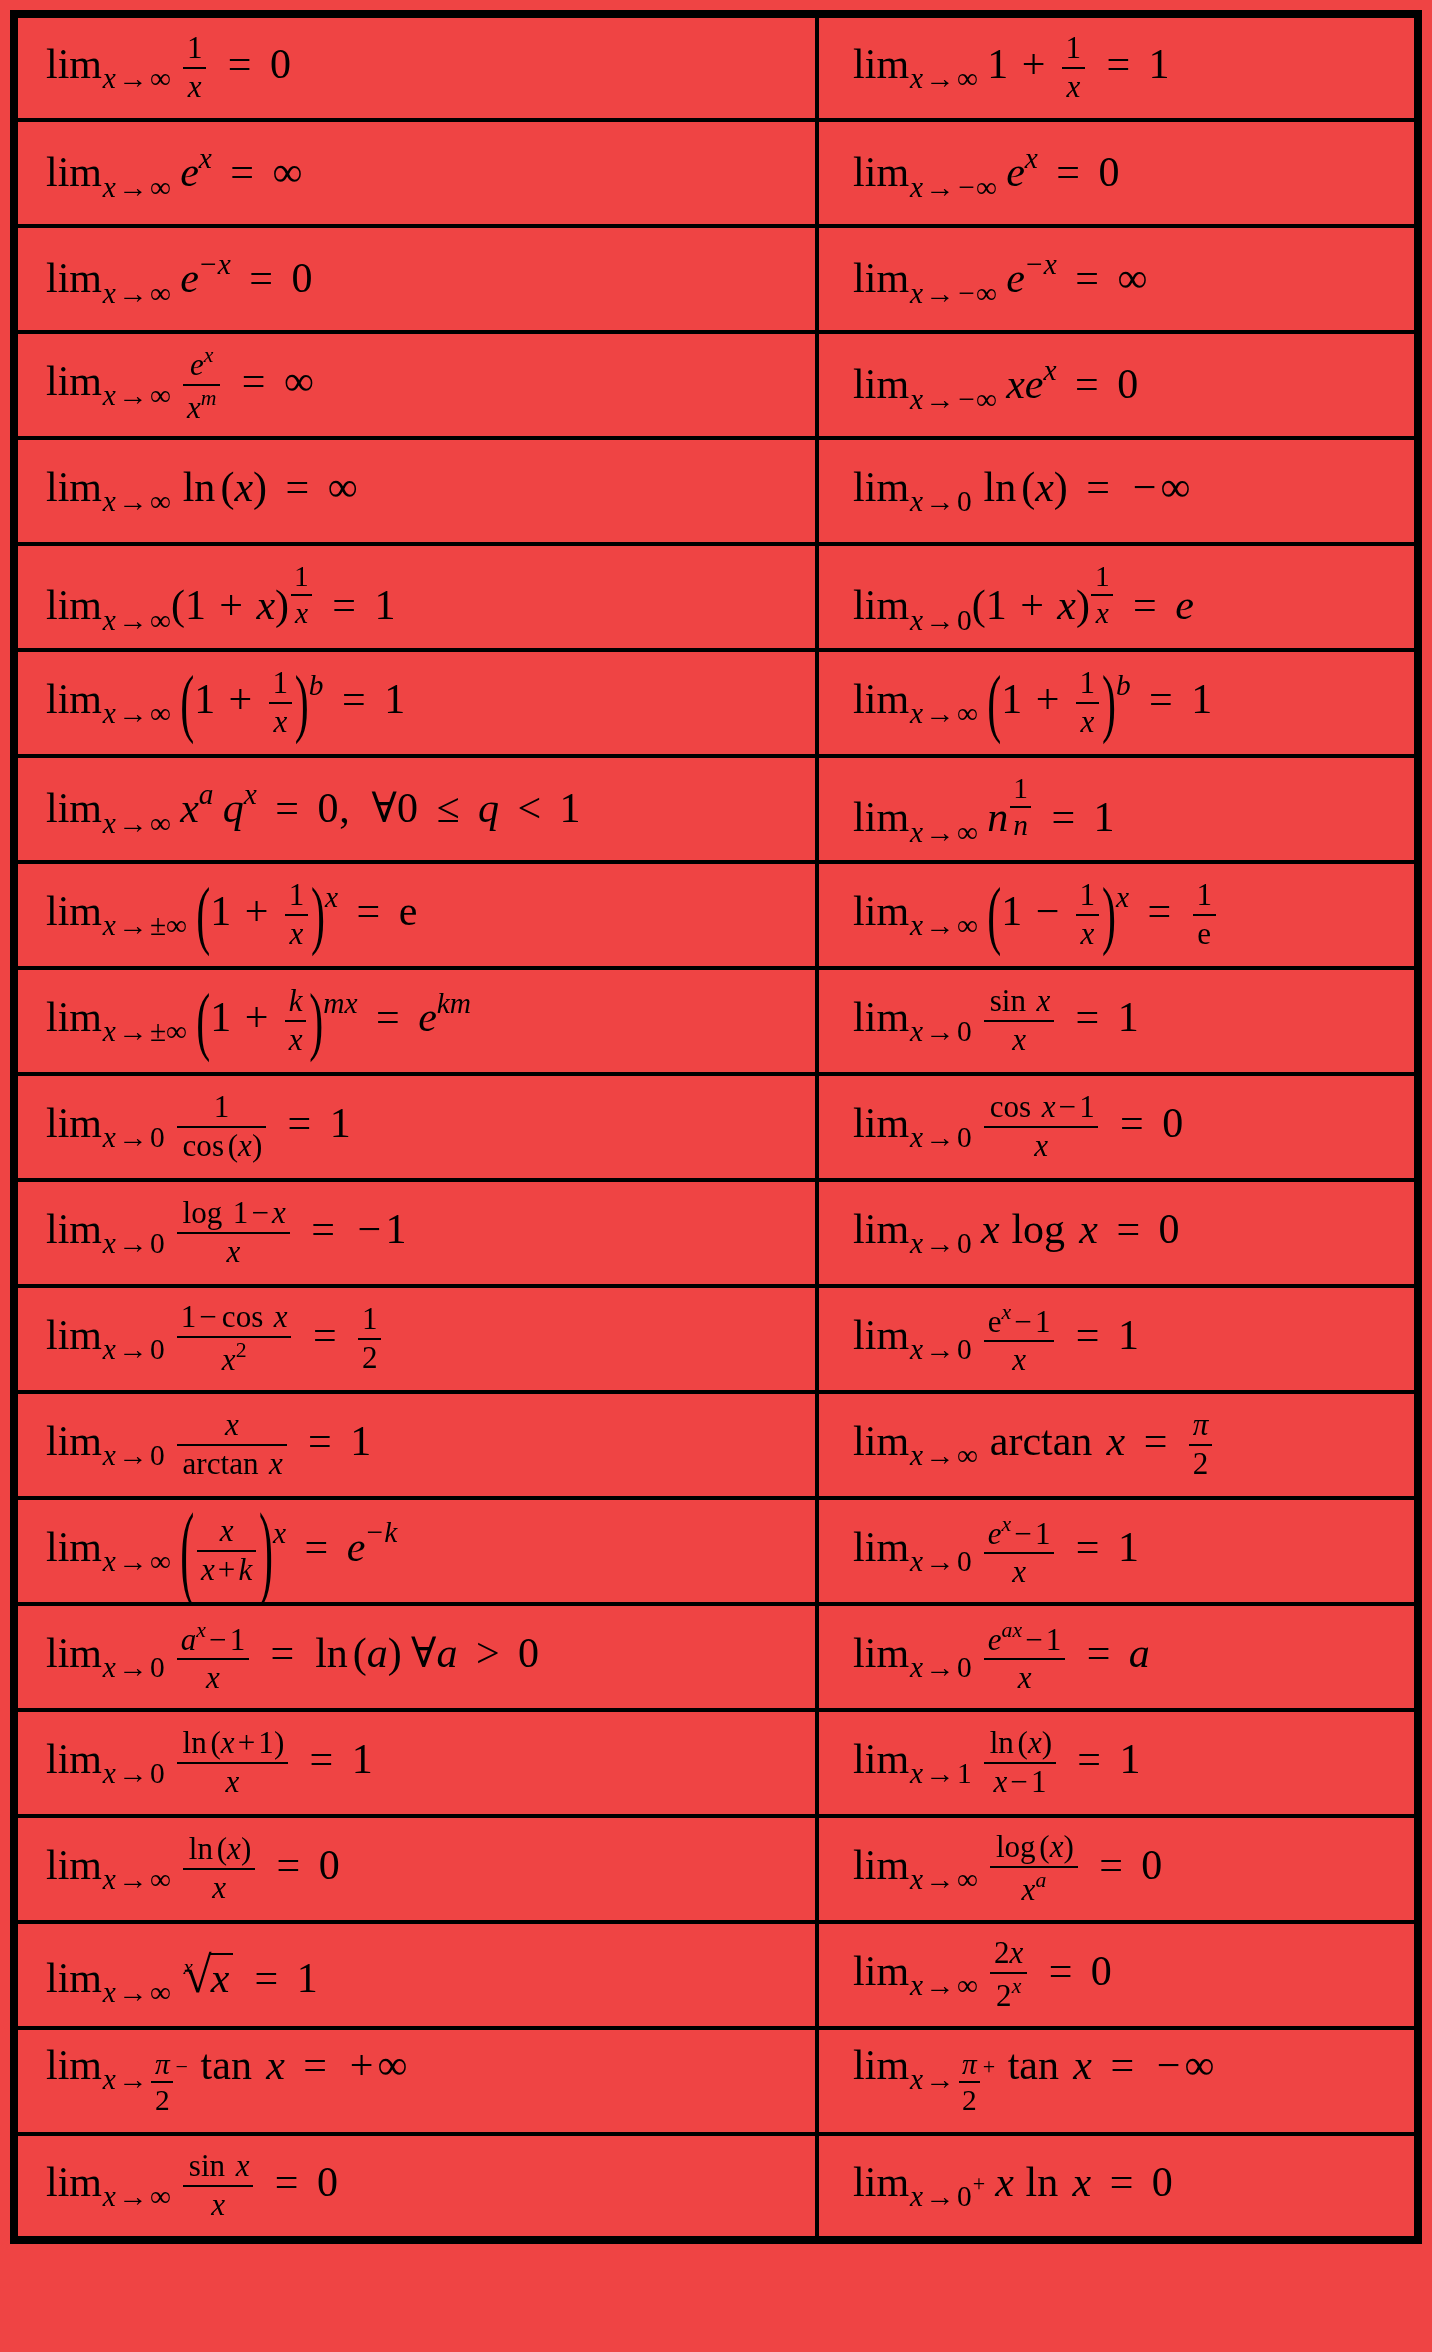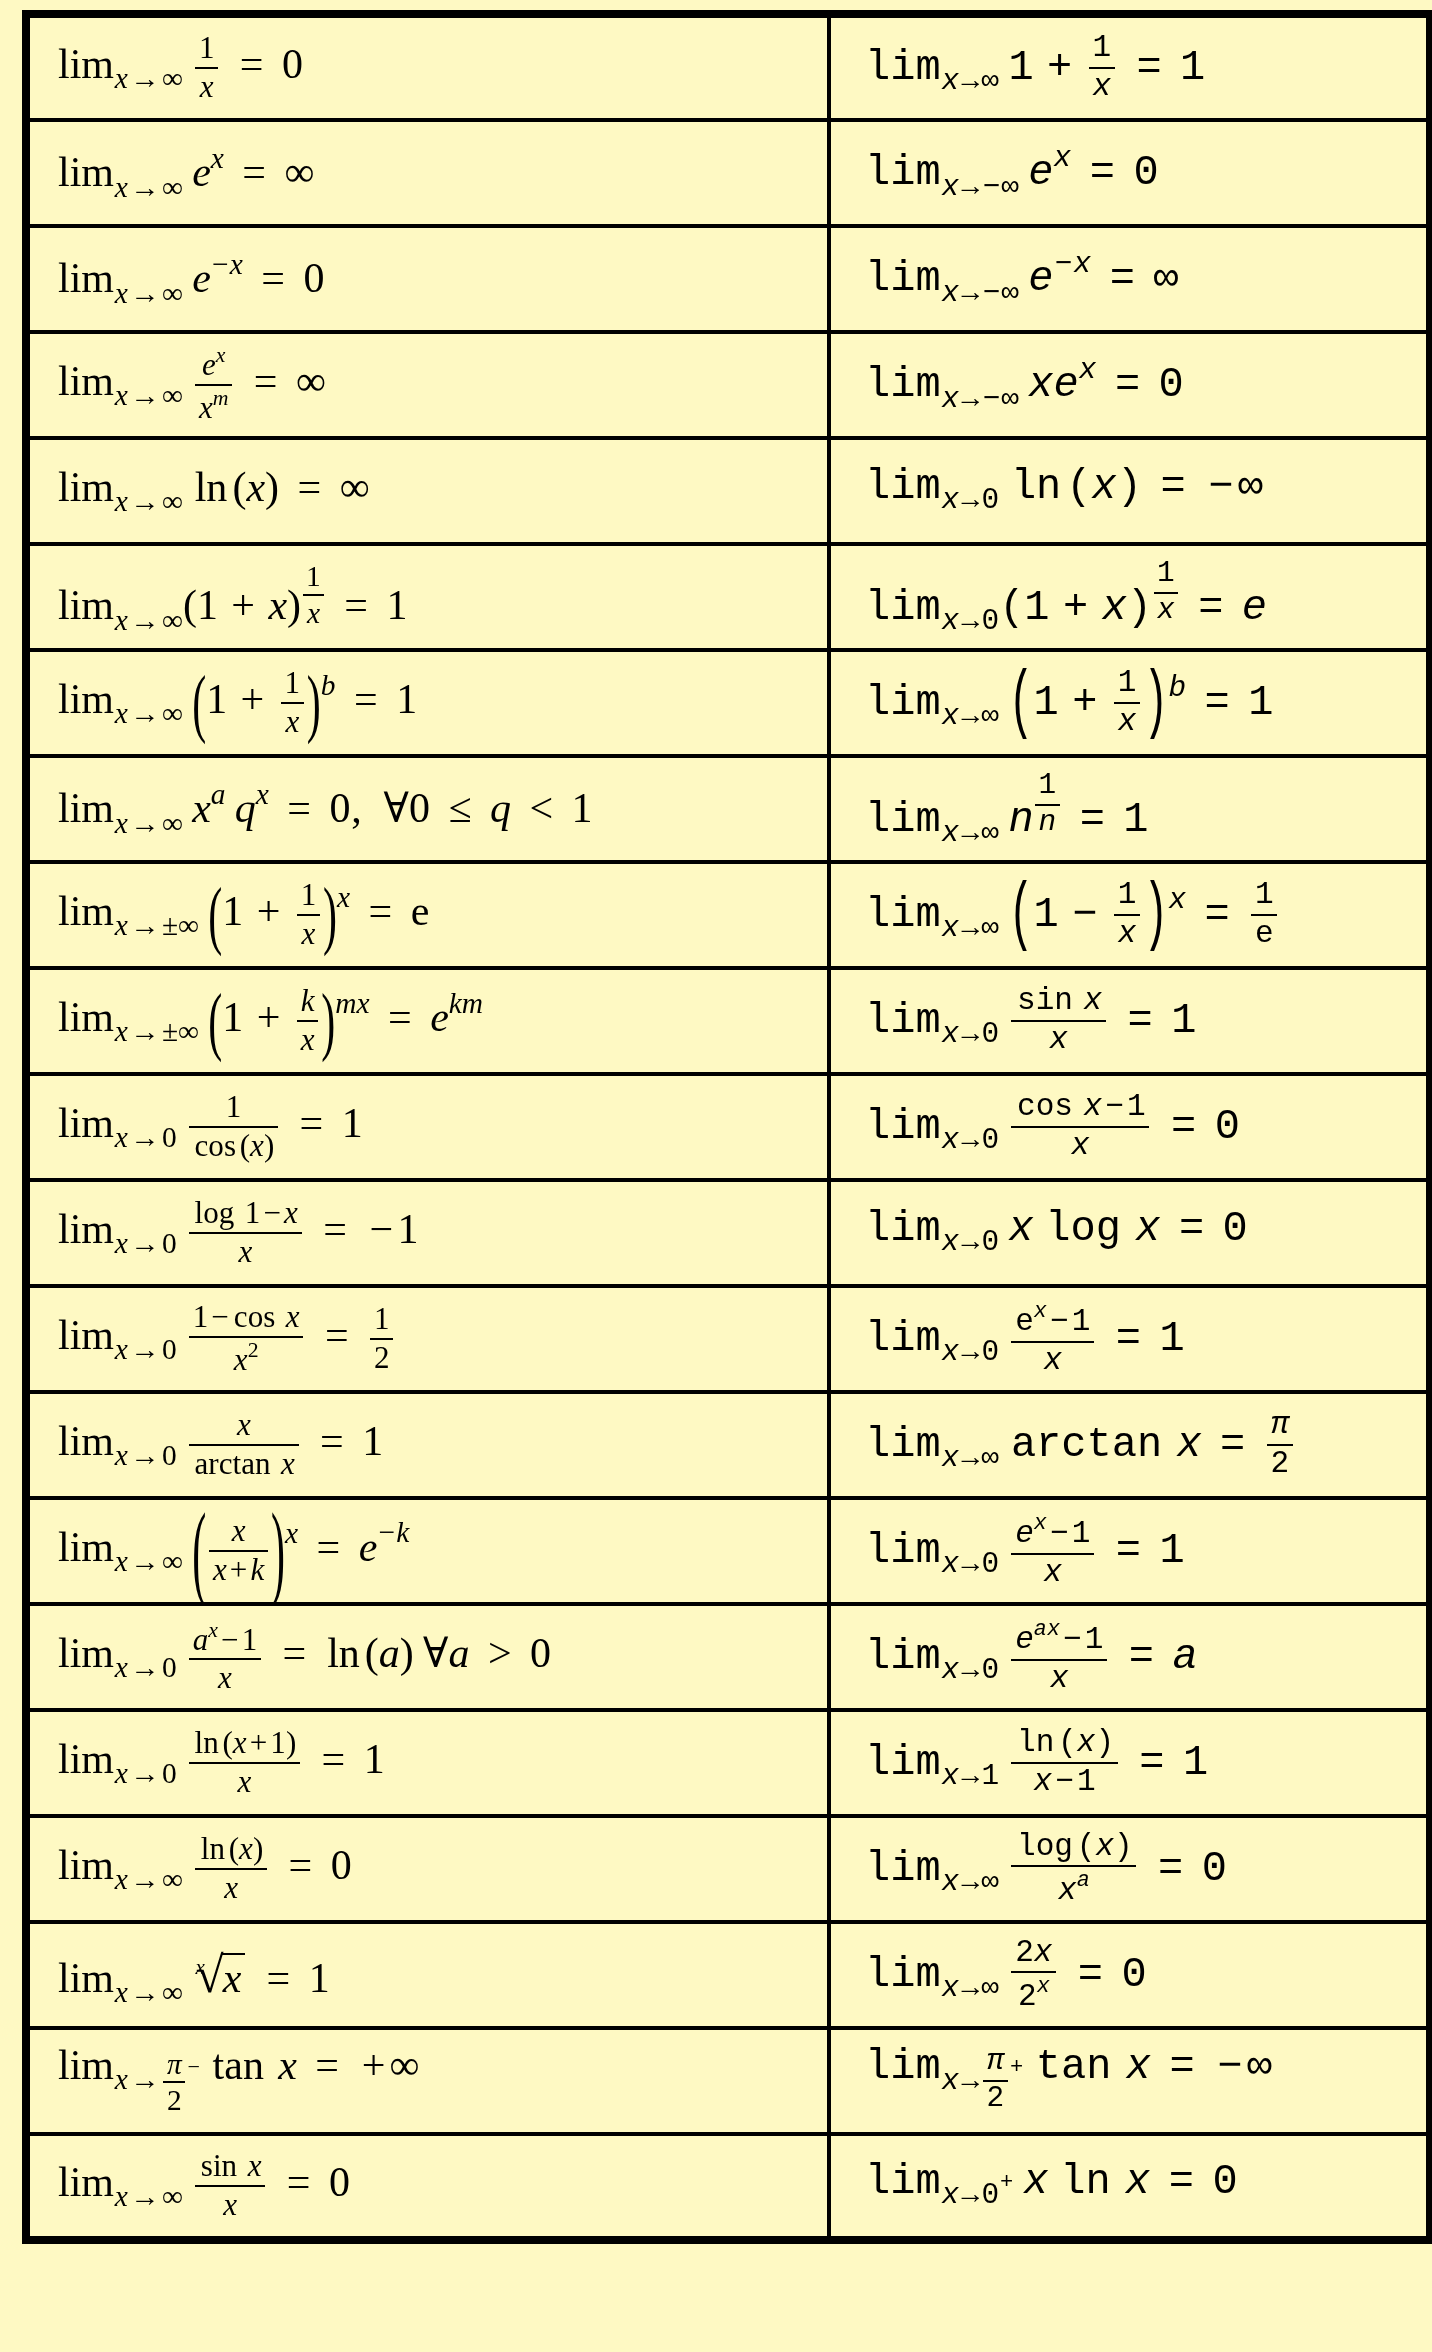--- a/index.html
+++ b/index.html
@@ -2,35 +2,35 @@
 <html><head>
 <meta charset="utf-8">
 <style>
   * { box-sizing: border-box; margin: 0; padding: 0; }
   html, body { background: #ffffff; }
   body {
     width: 1432px; height: 2352px;
     font-family: "Liberation Serif", "DejaVu Serif", serif;
     color: #000;
   }
-  .page { width: 1432px; height: 2352px; padding: 10px 10px 0 22px; background: #fef9c3; overflow: hidden; }
+  .page { width: 1432px; height: 2352px; padding: 10px 10px 0 10px; background: #ef4444; overflow: hidden; }
   table.limits-table {
     border-collapse: collapse;
     width: 1412px;
     table-layout: fixed;
     border: 8px solid #000;
   }
   td.cell {
     border: 4px solid #000;
     height: 106px;
     vertical-align: middle;
     padding: 4px 8px 4px 28px;
     overflow: hidden;
   }
-  td.cell.right { padding-left: 34px; font-family: Liberation Mono, monospace; }
+  td.cell.right { padding-left: 34px; }
 
   
   .math { font-size: 42px; line-height: 1; white-space: nowrap; display: inline-block; }
   .mrow { display: inline; }
   .mi { font-style: italic; }
   .mn { font-style: normal; }
   .mop { font-style: normal; margin: 0 .12em 0 .06em; }
   .mop.op-lim { margin: 0 .02em 0 0; }
   .mop.op-re { margin: 0; }
   .mrel { margin: 0 .22em; }

